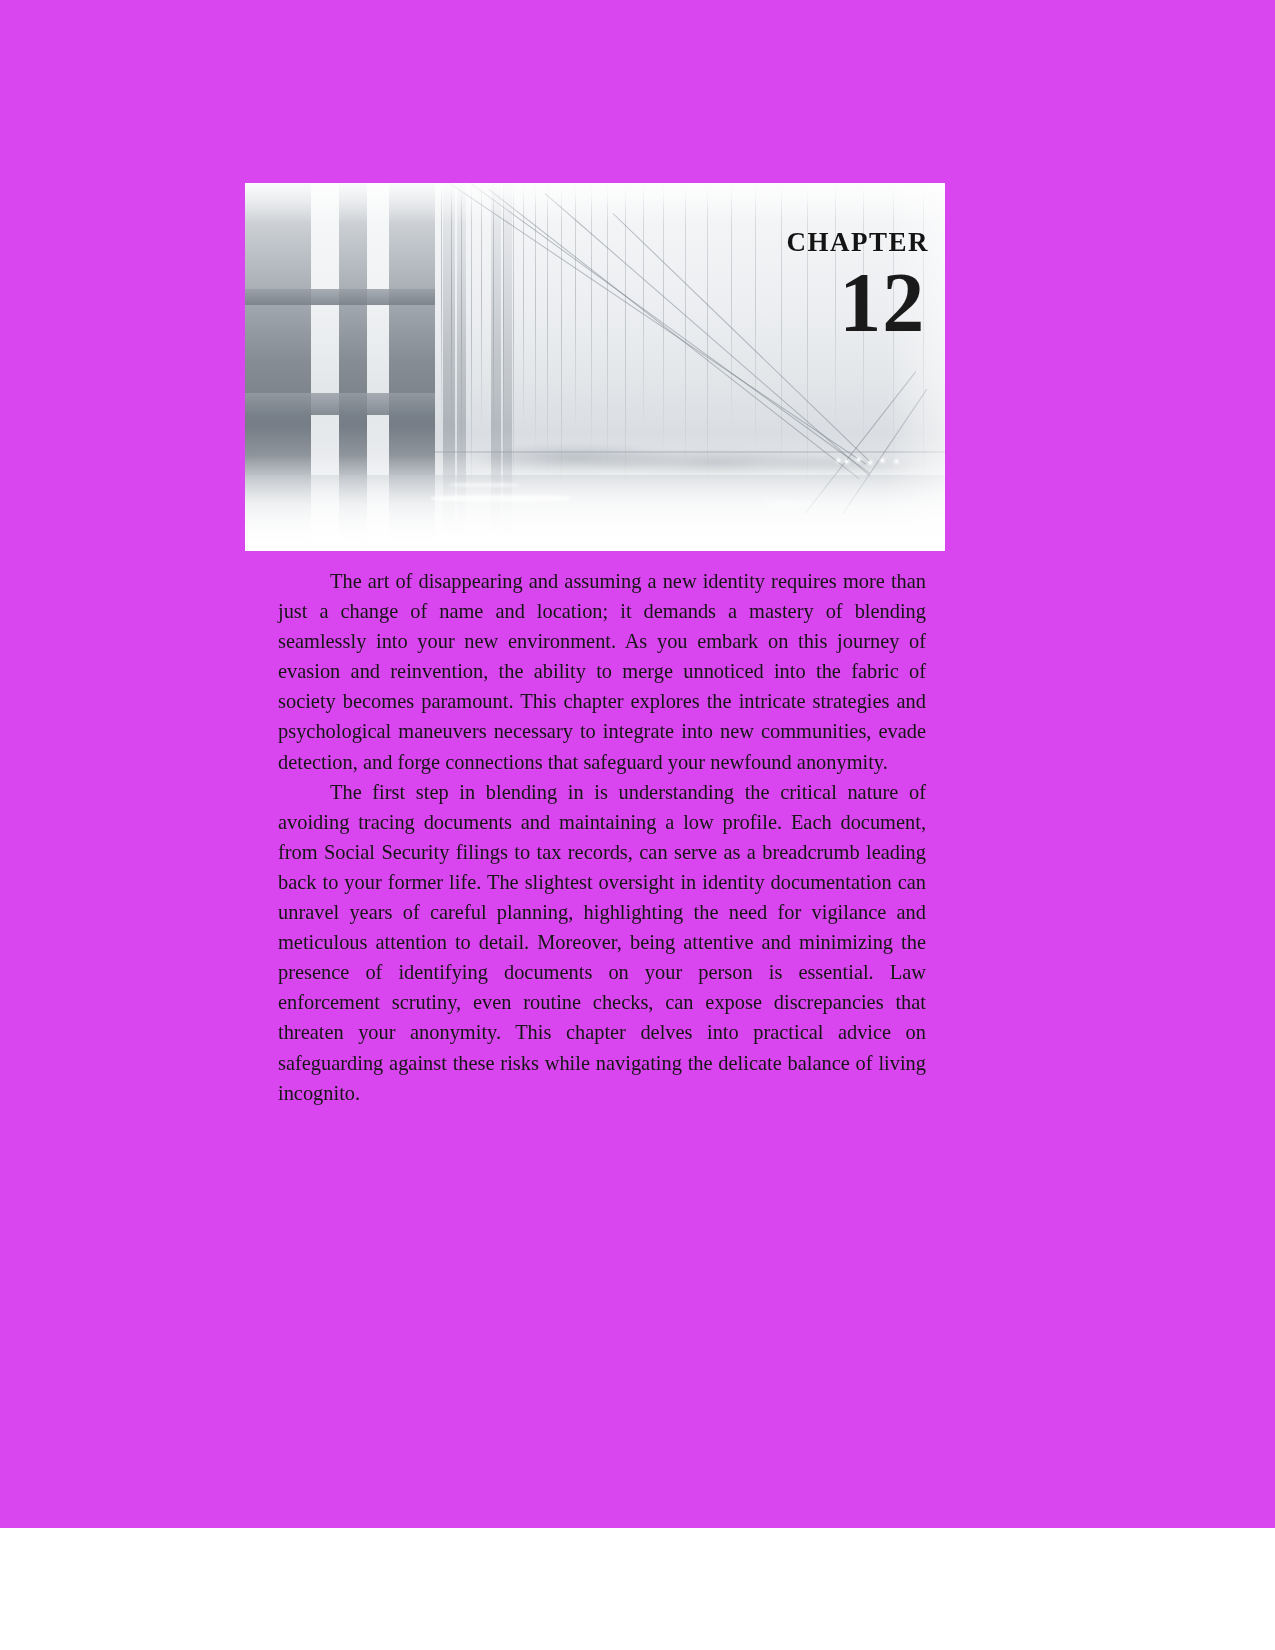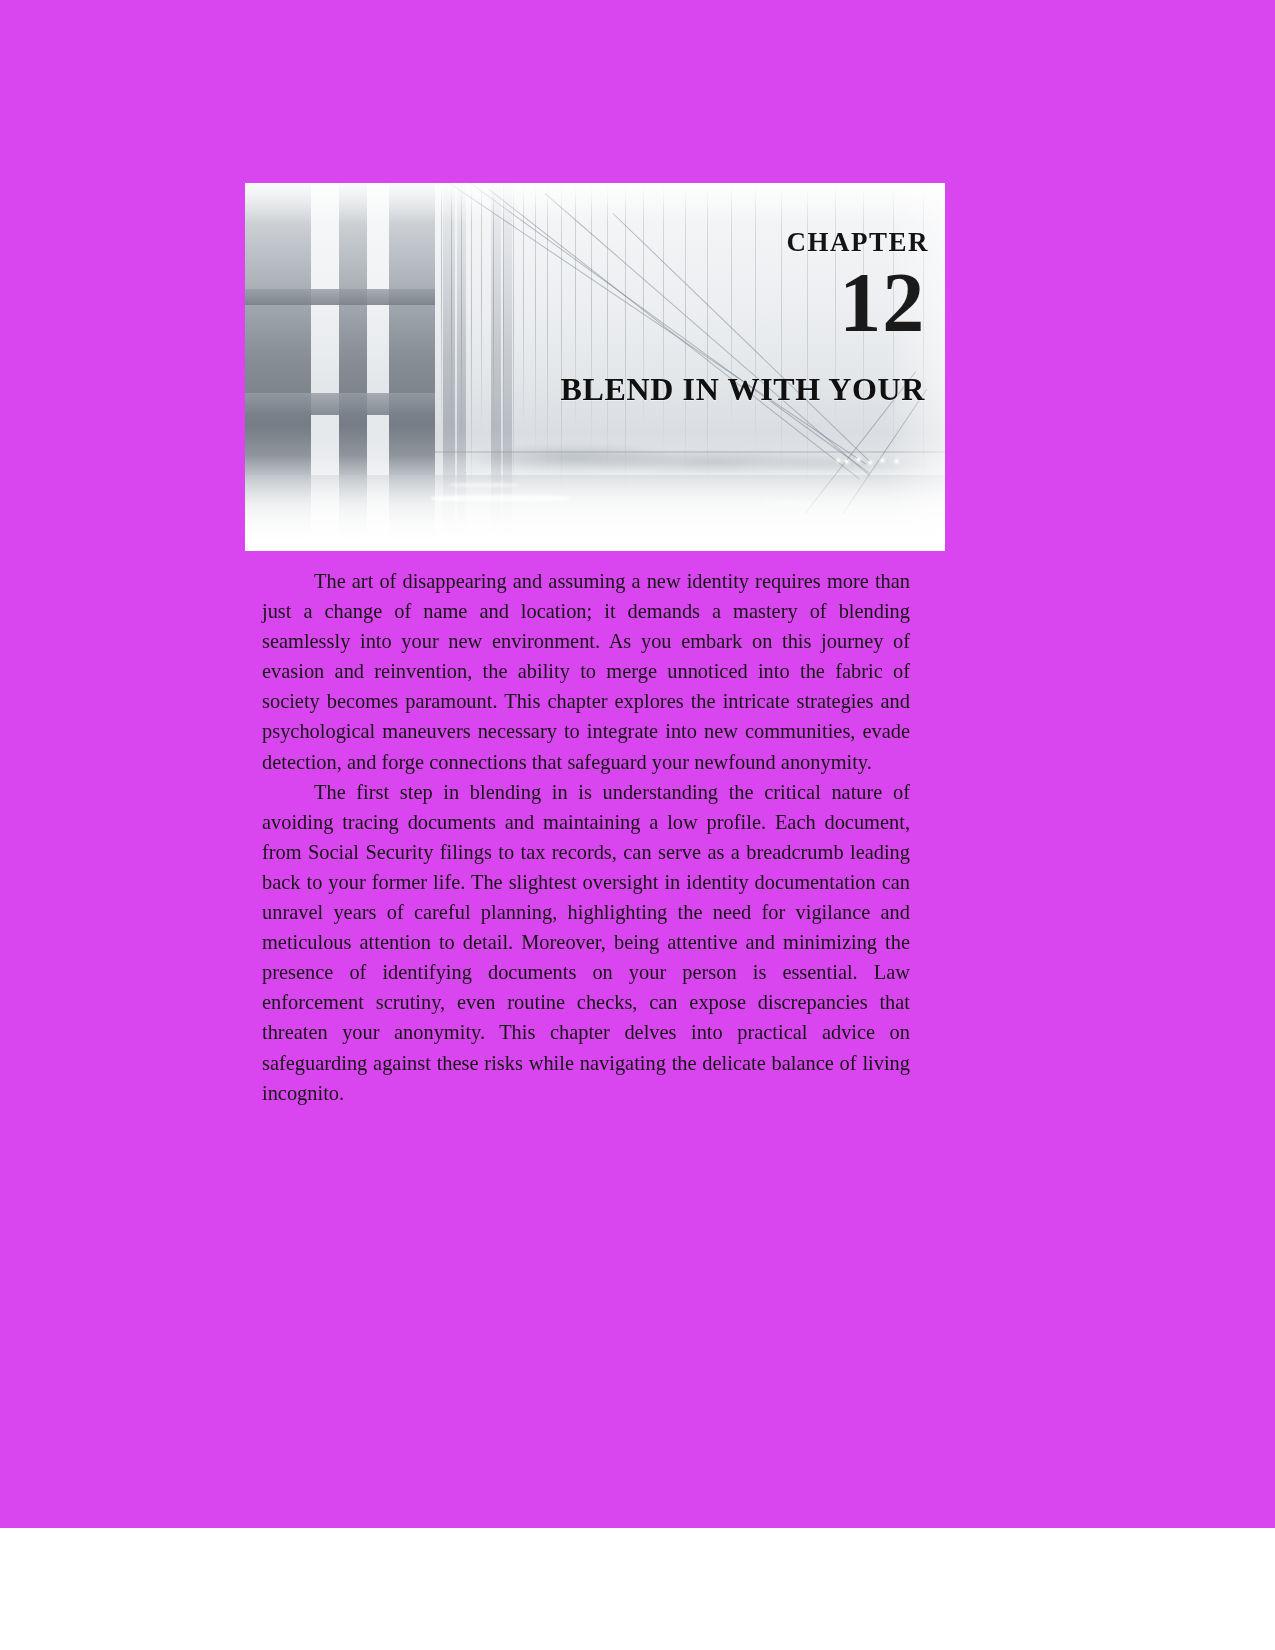--- a/index.html
+++ b/index.html
@@ -247,21 +247,21 @@
     font-weight: 700;
     letter-spacing: 0.02em;
     color: #101010;
     text-shadow: 0 1px 0 rgba(255,255,255,0.45);
   }
   .chapter-title .tl2 { display: block; }
 
   
   .body-col {
     position: absolute;
-    left: 262px;
+    left: 278px;
     top: 566px;
     width: 648px;
   }
 
   .para {
     margin: 0;
     text-align: justify;
     text-justify: inter-word;
     font-size: 20.4px;
     line-height: 30.1px;
@@ -365,21 +365,20 @@
 
       <div class="banner-fade-top"></div>
       <div class="banner-fade-right"></div>
       <div class="banner-fade-bottom"></div>
     </div>
 
     <div class="banner-text">
       <div class="chapter-word">CHAPTER</div>
       <div class="chapter-number">12</div>
       <div class="chapter-title">
-        <span class="tl1">BLEND IN WITH YOUR</span>
       </div>
     </div>
   </div>
 
   <div class="body-col">
     <p class="para">The art of disappearing and assuming a new identity requires more than just a change of name and location; it demands a mastery of blending seamlessly into your new environment. As you embark on this journey of evasion and reinvention, the ability to merge unnoticed into the fabric of society becomes paramount. This chapter explores the intricate strategies and psychological maneuvers necessary to integrate into new communities, evade detection, and forge connections that safeguard your newfound anonymity.</p>
     <p class="para">The first step in blending in is understanding the critical nature of avoiding tracing documents and maintaining a low profile. Each document, from Social Security filings to tax records, can serve as a breadcrumb leading back to your former life. The slightest oversight in identity documentation can unravel years of careful planning, highlighting the need for vigilance  and meticulous attention to detail. Moreover, being attentive and minimizing the presence of identifying documents on your person is essential. Law enforcement scrutiny, even routine checks, can expose discrepancies that threaten your anonymity. This chapter delves into practical advice on safeguarding against these risks while navigating the delicate balance of living incognito.</p>
   </div>
 
 

